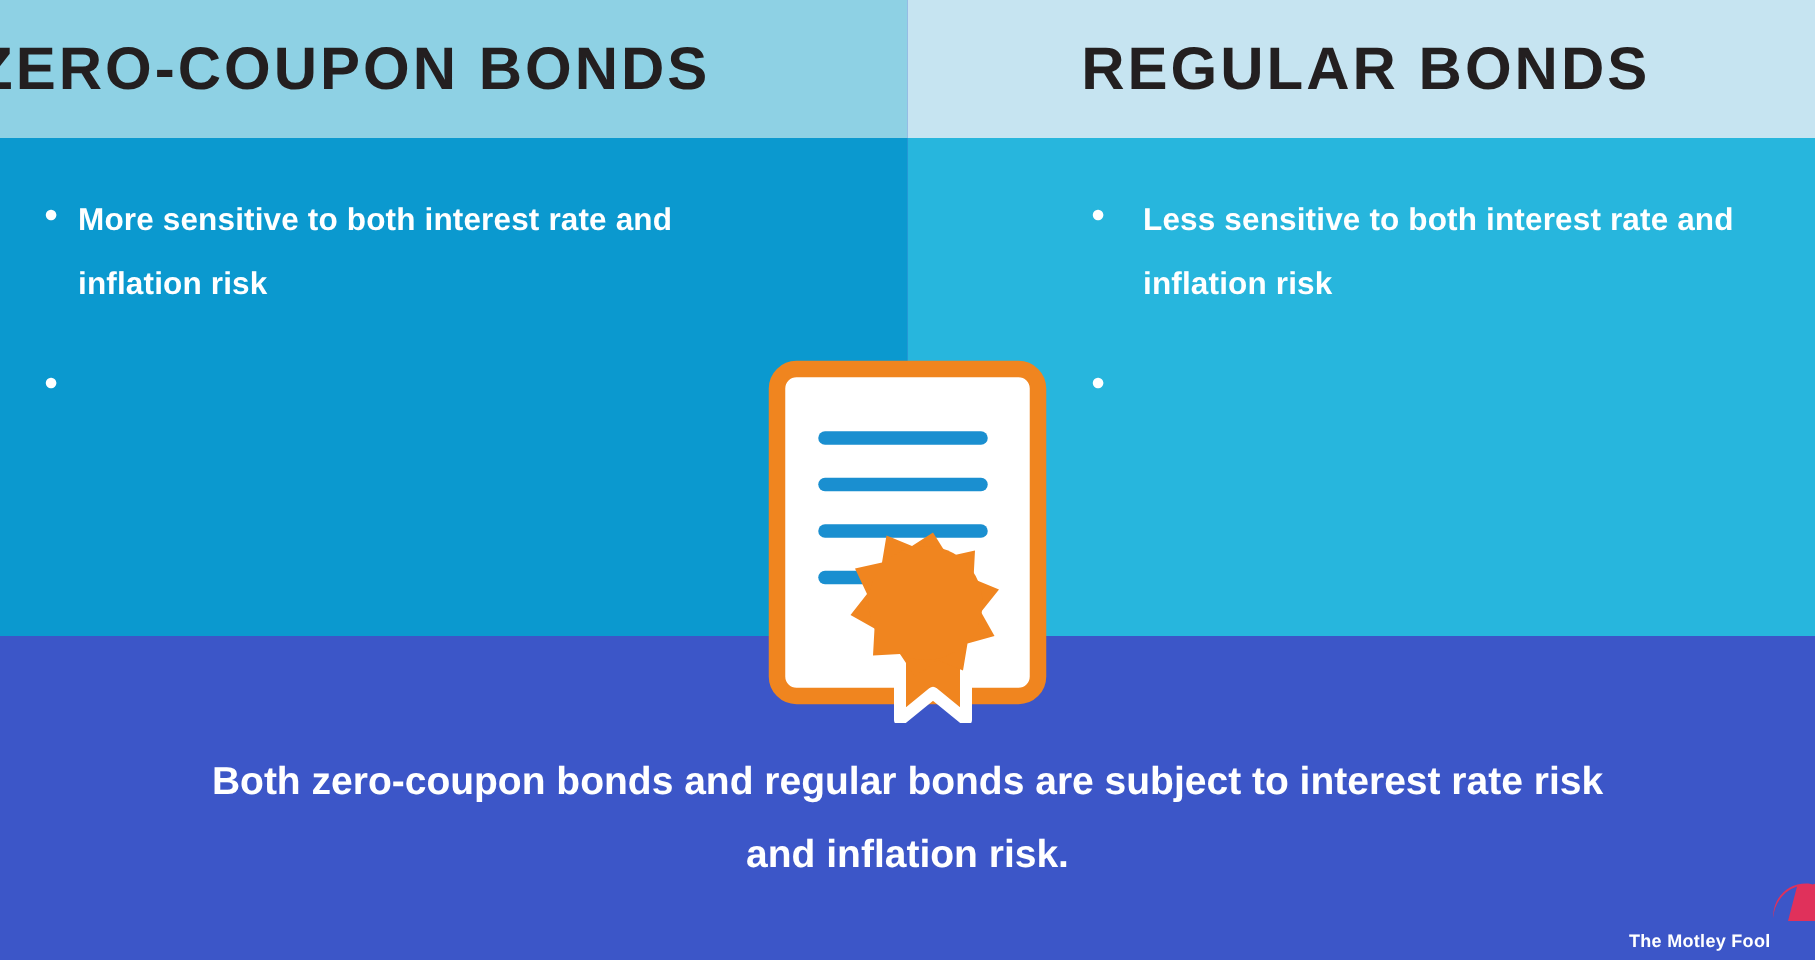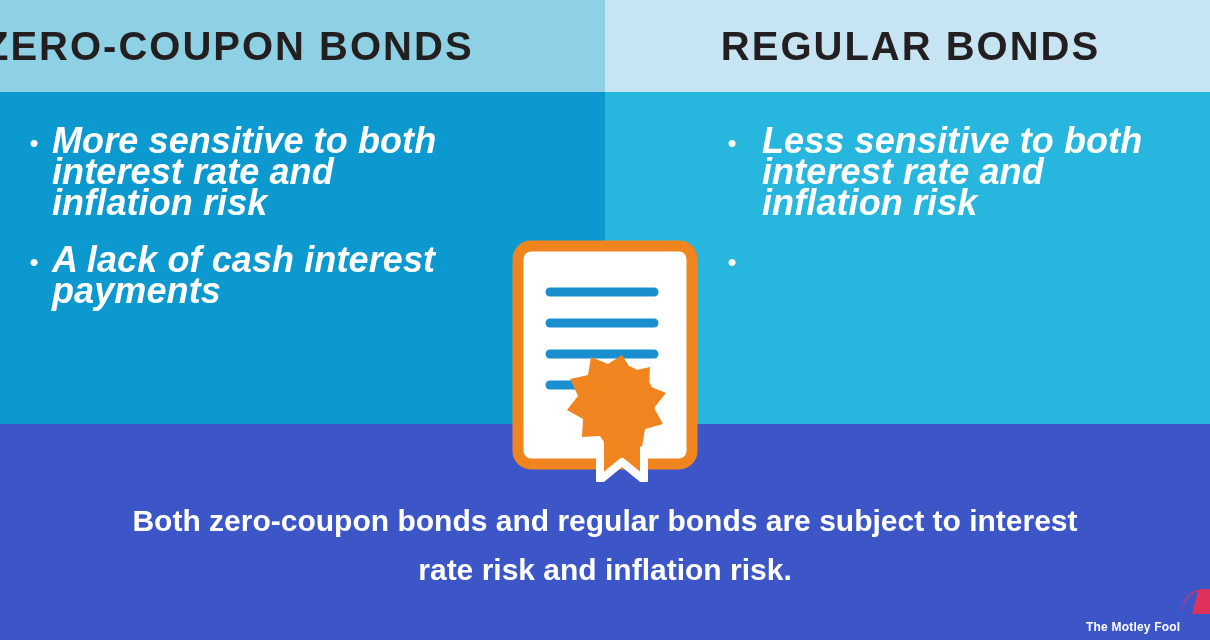--- a/index.html
+++ b/index.html
@@ -91,46 +91,45 @@
     color: #ffffff;
     font-size: 26px;
     line-height: 36px;
     width: 24px;
     flex: 0 0 24px;
     text-align: center;
     margin-right: 6px;
   }
   .bullet-text {
     color: #ffffff;
-    font-size: 36px;
-    font-weight: 700;
-    line-height: 31px;
+    font-size: 21px;
+    font-weight: 700;
+    line-height: 43px;
     letter-spacing: 0.1px;
-    font-style: italic;
   }
   .col.left .bullet-text { max-width: 400px; }
   .col.right .bullet-text { max-width: 400px; margin-left: 12px; }
 
   
   .banner {
     position: absolute;
     left: 0;
     top: 424px;
     width: 1210px;
     height: 216px;
     background: #3c56c8;
   }
   .banner-text {
     position: absolute;
     left: 0;
     top: 72px;
     width: 1210px;
     text-align: center;
     color: #ffffff;
-    font-size: 30px;
+    font-size: 26px;
     font-weight: 700;
     line-height: 49px;
     padding: 0 118px;
     box-sizing: border-box;
   }
 
   
   .logo {
     position: absolute;
     right: -26px;
@@ -183,21 +182,20 @@
 
   <div class="body-band">
 
     <div class="col left">
       <div class="bullet-row">
         <span class="bullet-dot">•</span>
         <span class="bullet-text">More sensitive to both interest rate and inflation risk</span>
       </div>
       <div class="bullet-row">
         <span class="bullet-dot">•</span>
-        <span class="bullet-text">A lack of cash interest payments</span>
       </div>
     </div>
 
     <div class="col right">
       <div class="bullet-row">
         <span class="bullet-dot">•</span>
         <span class="bullet-text">Less sensitive to both interest rate and inflation risk</span>
       </div>
       <div class="bullet-row">
         <span class="bullet-dot">•</span>

